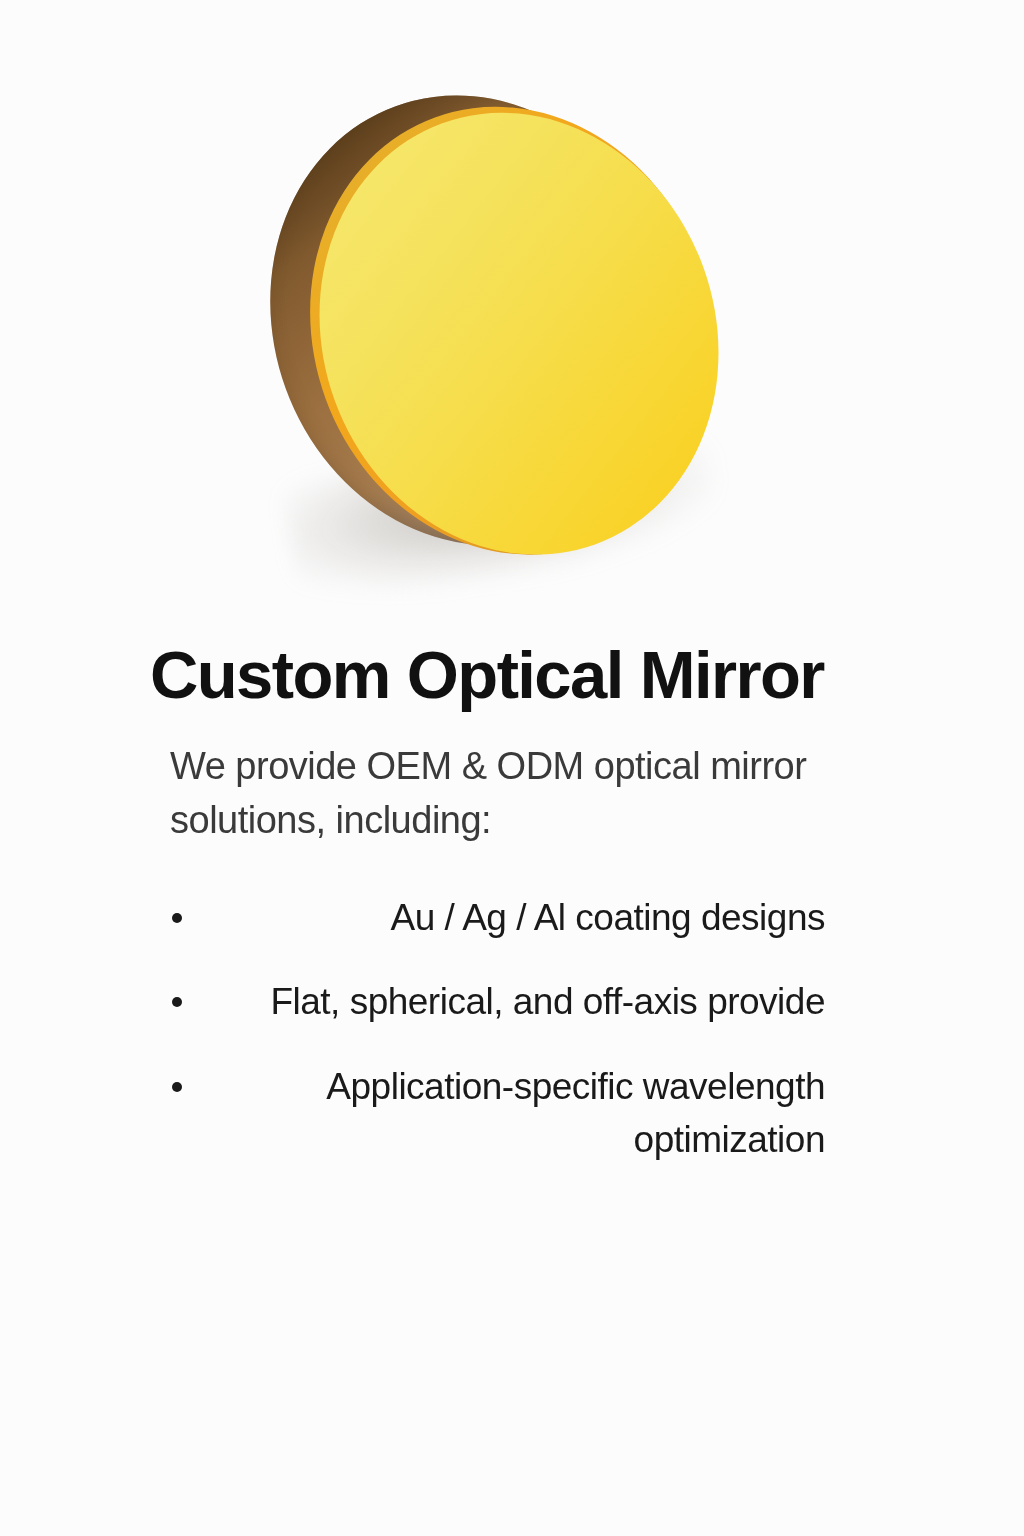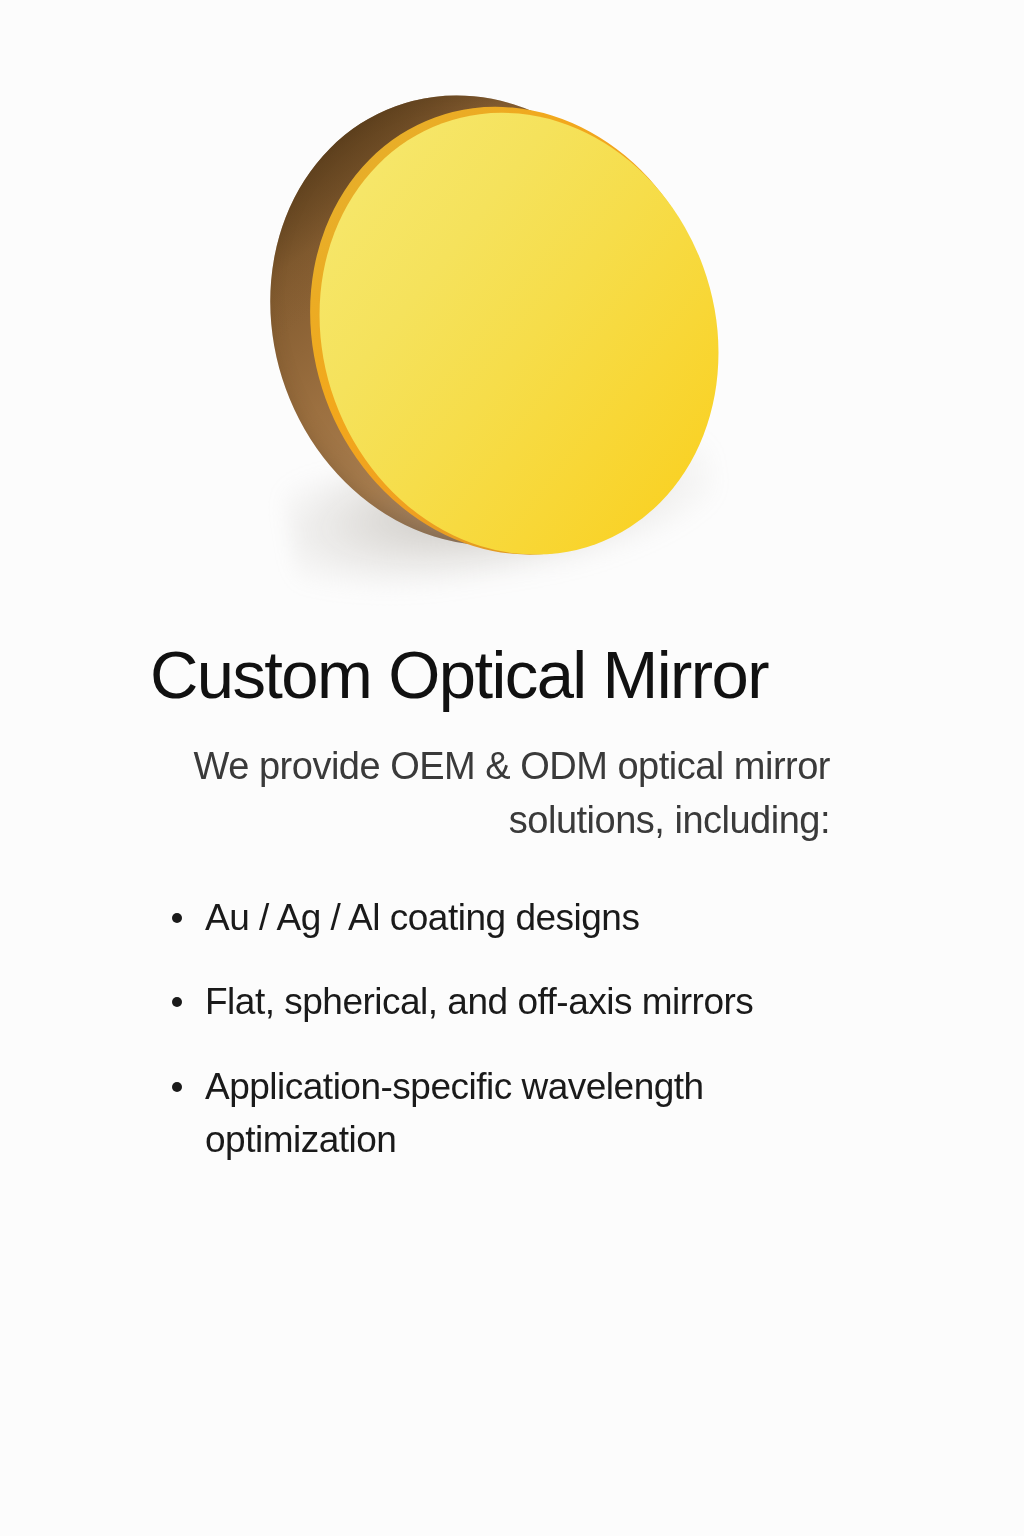--- a/index.html
+++ b/index.html
@@ -173,42 +173,42 @@
     position: absolute;
     left: 0;
     top: 640px;
     width: 1024px;
   }
 
   .page-title {
     margin: 0;
     padding: 0 0 0 150px;
     font-size: 67px;
-    font-weight: normal;
+    font-weight: bold;
     line-height: 1.04;
     letter-spacing: -1.6px;
     color: #111111;
   }
 
   .intro {
     margin: 0;
     padding: 30px 0 0 170px;
     width: 660px;
     font-size: 38px;
     font-weight: normal;
     line-height: 1.42;
     letter-spacing: -0.5px;
     color: #3a3a3a;
-    text-align: right;
   }
 
   .feature-list {
     margin: 0;
     padding: 44px 0 0 0;
     list-style: none;
+    text-align: right;
   }
 
   .feature-item {
     position: relative;
     margin: 0 0 32px 0;
     padding: 0 0 0 205px;
     width: 620px;
     font-size: 37px;
     font-weight: normal;
     line-height: 1.43;
@@ -253,21 +253,21 @@
 
   <p class="intro">We provide OEM &amp; ODM optical mirror solutions, including:</p>
 
   <ul class="feature-list">
     <li class="feature-item">
       <span class="feature-bullet"></span>
       <span>Au / Ag / Al coating designs</span>
     </li>
     <li class="feature-item">
       <span class="feature-bullet"></span>
-      <span>Flat, spherical, and off-axis mirrors</span>
+      <span>Flat, spherical, and off-axis provide</span>
     </li>
     <li class="feature-item">
       <span class="feature-bullet"></span>
       <span>Application-specific wavelength optimization</span>
     </li>
   </ul>
 
 </div>
 
 </body></html>

